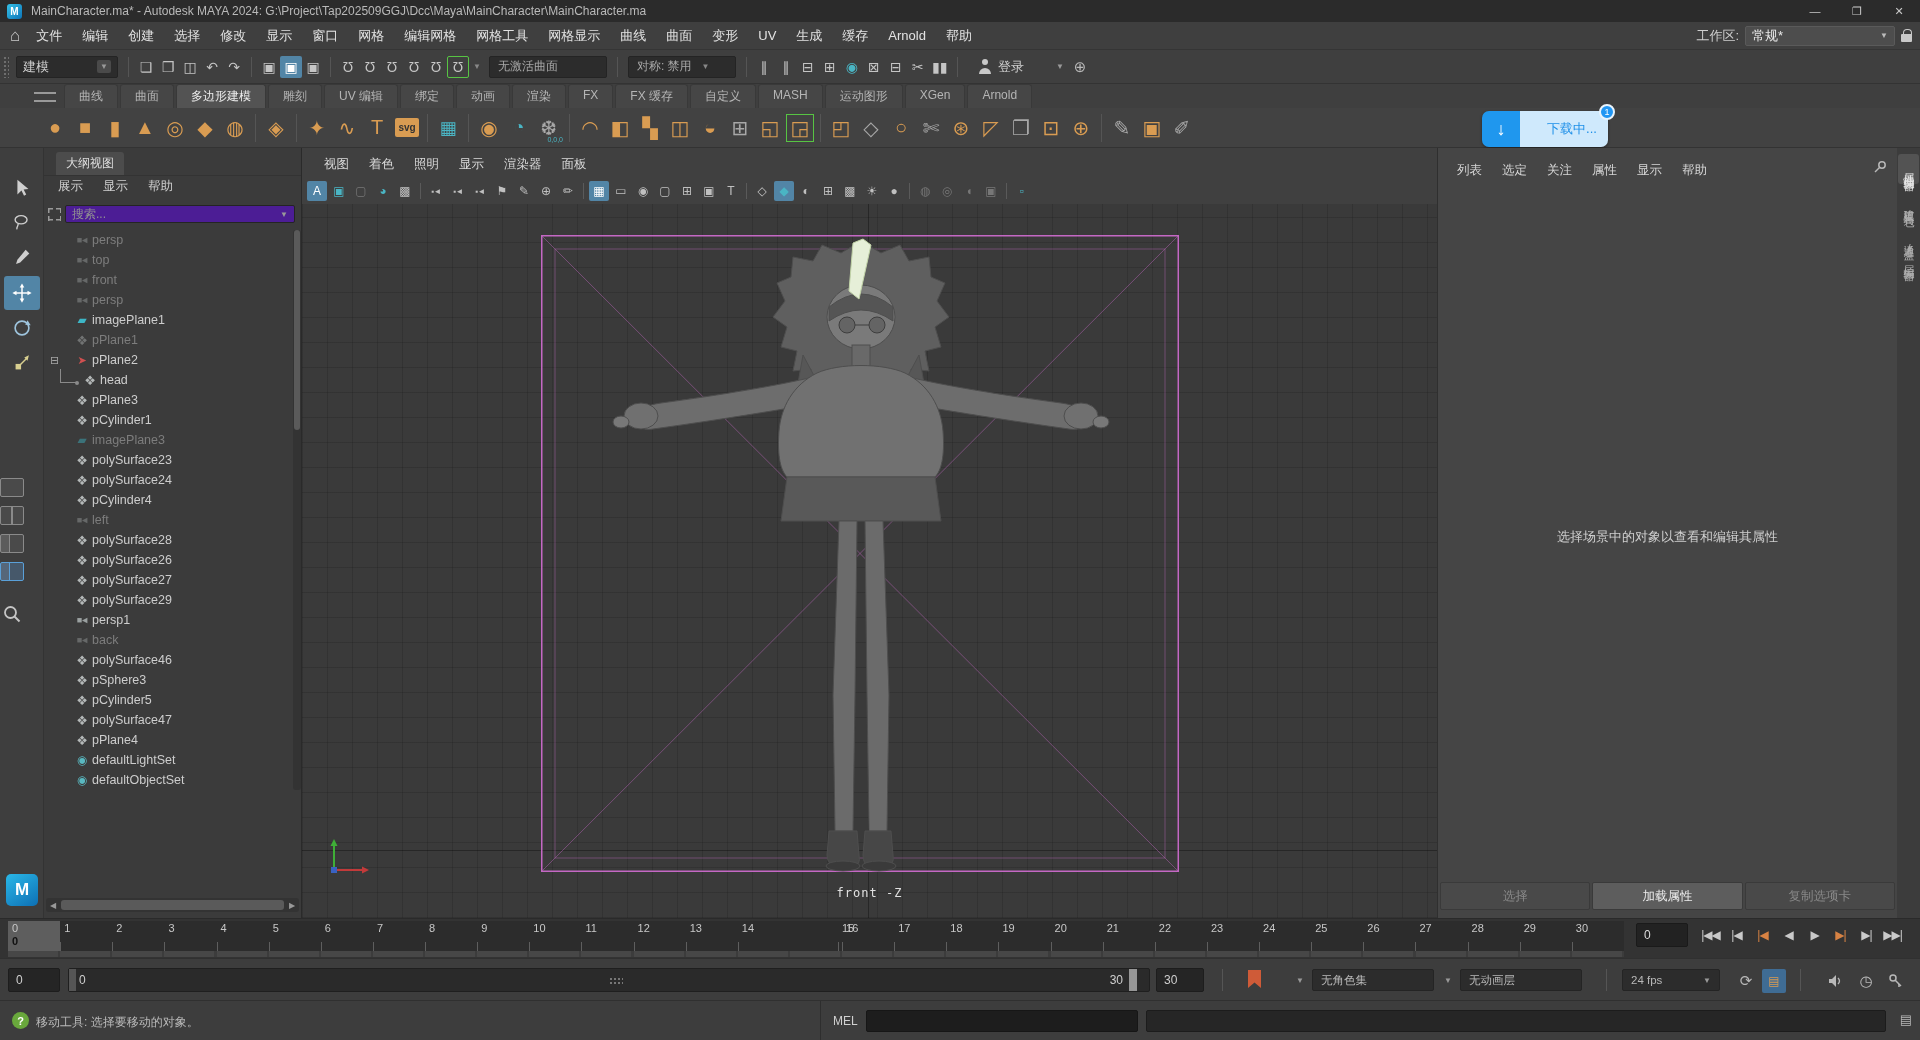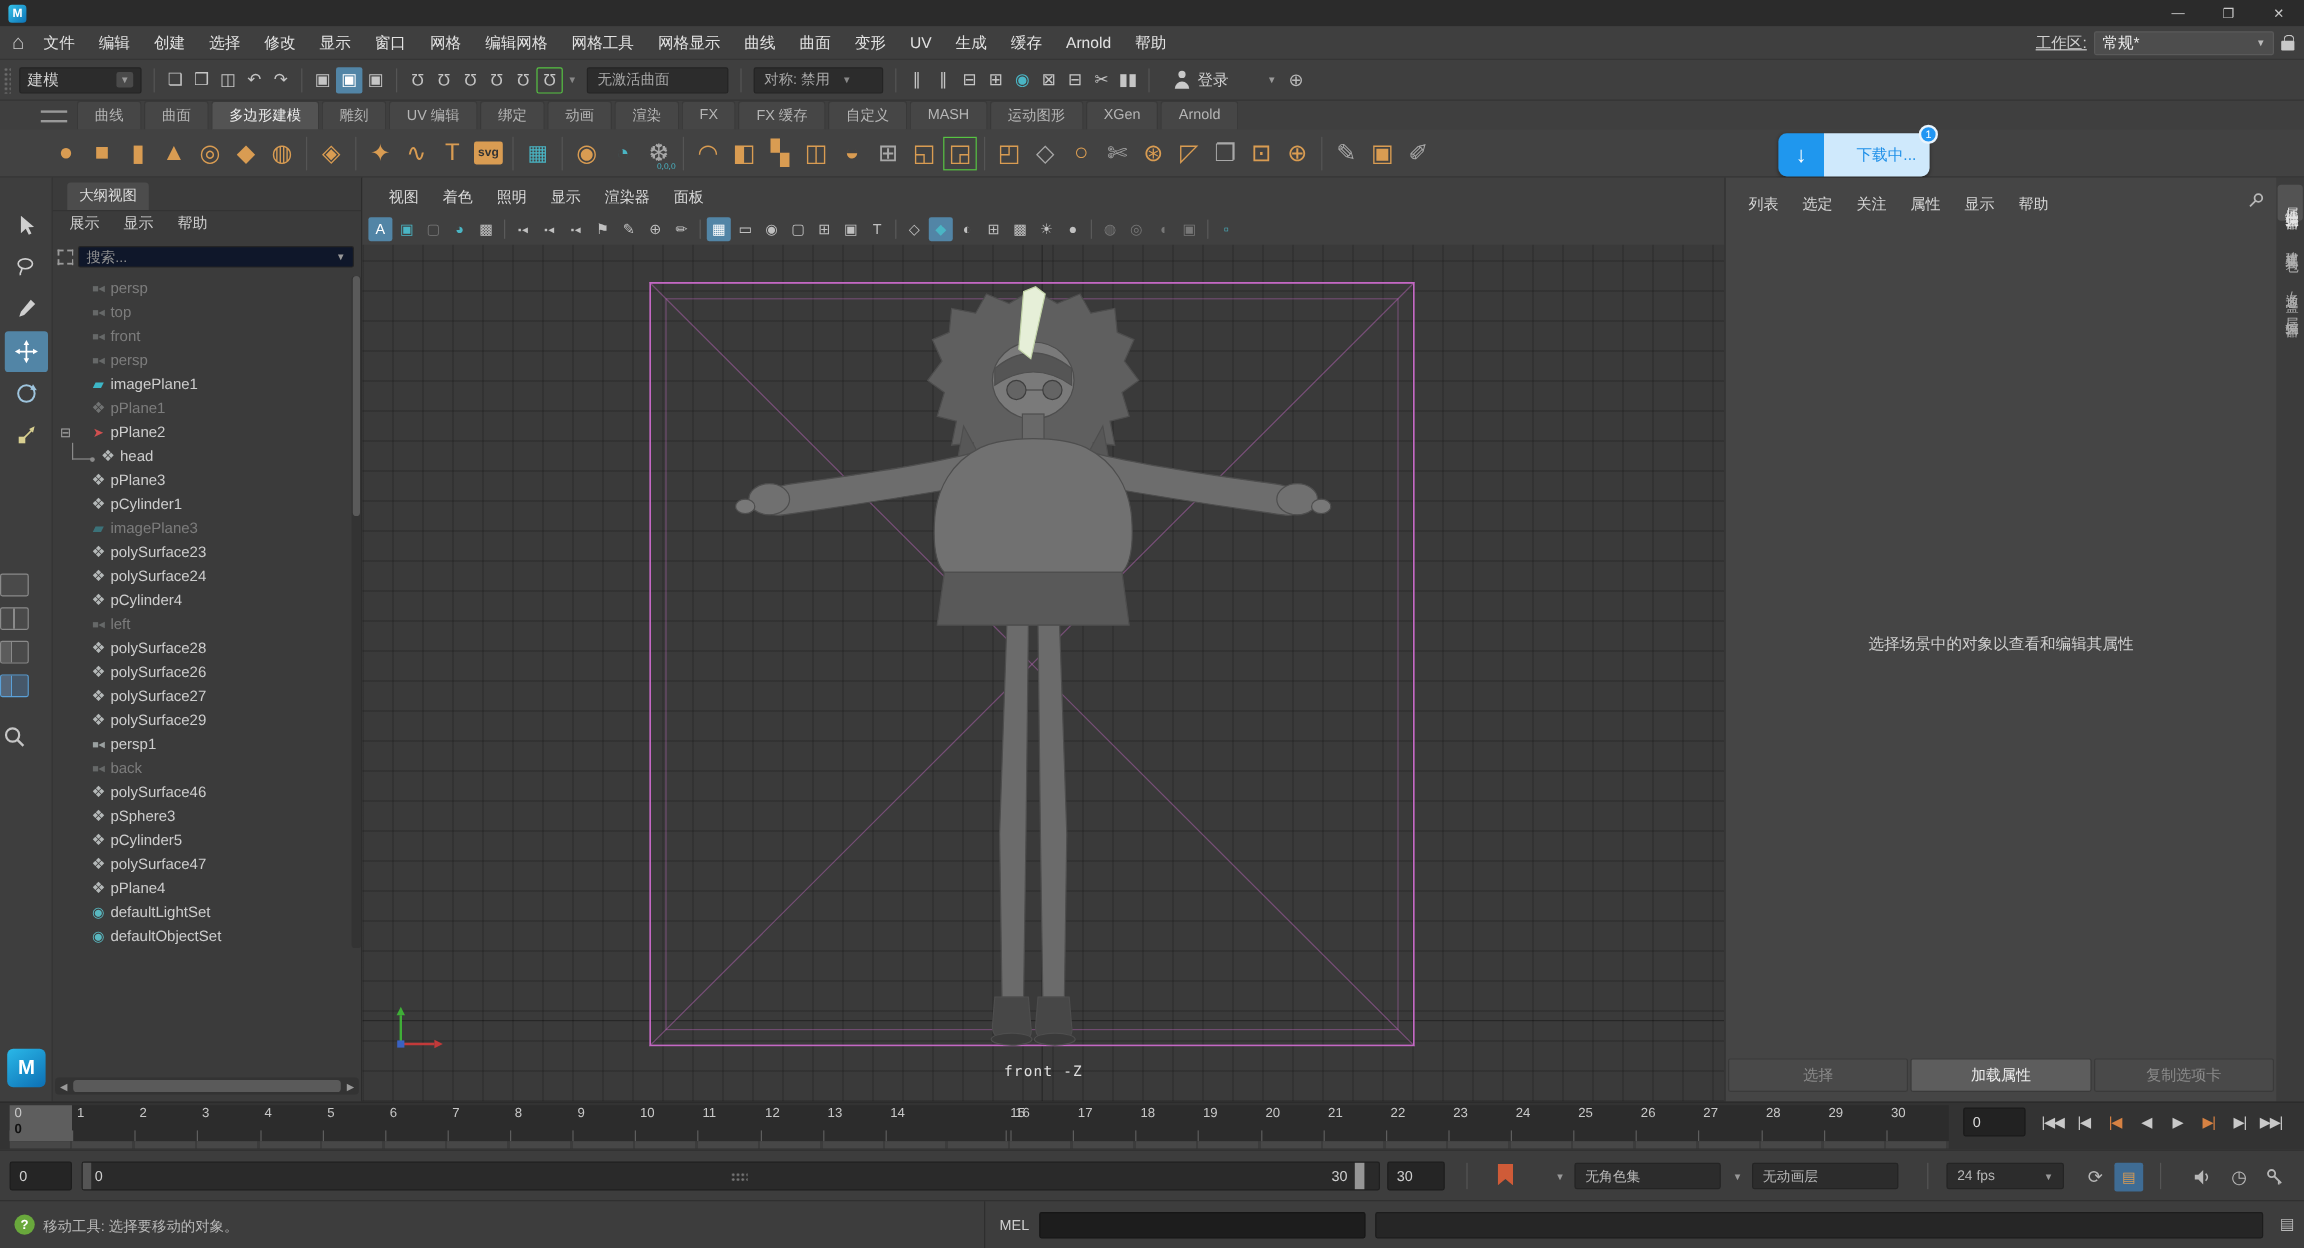--- a/index.html
+++ b/index.html
@@ -18,21 +18,21 @@
   .win-controls span { width:42px; display:flex; align-items:center; justify-content:center;
     color:#c9c9c9; font-size:11px; }
 
   
   .menubar { position:absolute; left:0; top:22px; width:1920px; height:28px; background:#3f3f3f;
     border-bottom:1px solid #353535; display:flex; align-items:center; }
   .home-ic { color:#c9c9c9; font-size:17px; margin:0 6px 0 10px; }
   #menubar-items { display:flex; }
   .menu-item { padding:0 10px; color:#e2e2e2; font-size:13px; line-height:27px; }
   .workspace { margin-left:auto; display:flex; align-items:center; gap:6px; padding-right:8px; }
-  .ws-label { color:#cfcfcf;text-decoration:underline; }
+  .ws-label { color:#cfcfcf; }
   .ws-dd { width:150px; height:20px; background:#4d4d4d; border:1px solid #5a5a5a; border-radius:2px;
     display:flex; align-items:center; padding:0 6px; color:#e8e8e8; }
   .ws-dd .caret { margin-left:auto; font-size:8px; color:#bbb; }
   .lock-icon { position:relative; width:11px; height:8px; background:#c9c9c9; border-radius:1px; margin-top:4px; }
   .lock-icon::before { content:""; position:absolute; top:-5px; left:2px; width:7px; height:6px;
     border:1.5px solid #c9c9c9; border-bottom:none; border-radius:4px 4px 0 0; }
 
   
   .statusline { position:absolute; left:0; top:50px; width:1920px; height:34px; background:#3f3f3f;
     border-bottom:1px solid #333; display:flex; align-items:center; }
@@ -124,21 +124,21 @@
   .corner-box { width:13px; height:13px; flex:none;
     background:
       linear-gradient(#9a9a9a,#9a9a9a) left 0 top 0/5px 1.5px no-repeat,
       linear-gradient(#9a9a9a,#9a9a9a) left 0 top 0/1.5px 5px no-repeat,
       linear-gradient(#9a9a9a,#9a9a9a) right 0 top 0/5px 1.5px no-repeat,
       linear-gradient(#9a9a9a,#9a9a9a) right 0 top 0/1.5px 5px no-repeat,
       linear-gradient(#9a9a9a,#9a9a9a) left 0 bottom 0/5px 1.5px no-repeat,
       linear-gradient(#9a9a9a,#9a9a9a) left 0 bottom 0/1.5px 5px no-repeat,
       linear-gradient(#9a9a9a,#9a9a9a) right 0 bottom 0/5px 1.5px no-repeat,
       linear-gradient(#9a9a9a,#9a9a9a) right 0 bottom 0/1.5px 5px no-repeat; }
-  .out-search { flex:1; height:18px; background:#0f172a; border:1px solid #242424; border-radius:2px;
+  .out-search { flex:1; height:18px; background:#4c1d95; border:1px solid #242424; border-radius:2px;
     color:#919191; font-size:12px; display:flex; align-items:center; padding:0 6px; }
   .out-search-caret { font-size:8px; color:#999; }
   #out-tree { position:absolute; top:82px; left:0; right:10px; }
   .out-row { height:20px; display:flex; align-items:center; color:#cdcdcd; font-size:12.5px; }
   .out-row .pad { width:28px; flex:none; }
   .out-row .pad-sm { width:8px; flex:none; }
   .out-row.dim { color:#7d7d7d; }
   .out-row.dim .t-ico { opacity:.45; }
   .expander { width:14px; color:#a5a5a5; font-size:11px; margin-left:6px; }
   .connector { width:16px; height:14px; border-left:1px solid #8a8a8a; border-bottom:1px solid #8a8a8a;
@@ -256,20 +256,21 @@
     border:1px solid #1c1c1c; border-radius:2px; }
   .mel-icon { position:absolute; right:8px; top:11px; color:#b8b8b8; font-size:13px; }
 </style>
 </head>
 <body>
 
 <div class="root">
 
   <div class="titlebar">
     <div class="app-icon">M</div>
+    <span class="title-text">MainCharacter.ma* - Autodesk MAYA 2024: G:\Project\Tap202509GGJ\Dcc\Maya\MainCharacter\MainCharacter.ma</span>
     <div class="win-controls">
       <span>—</span>
       <span>❐</span>
       <span>✕</span>
     </div>
   </div>
 
   <div class="menubar">
     <span class="home-ic">⌂</span>
     <div id="menubar-items">

